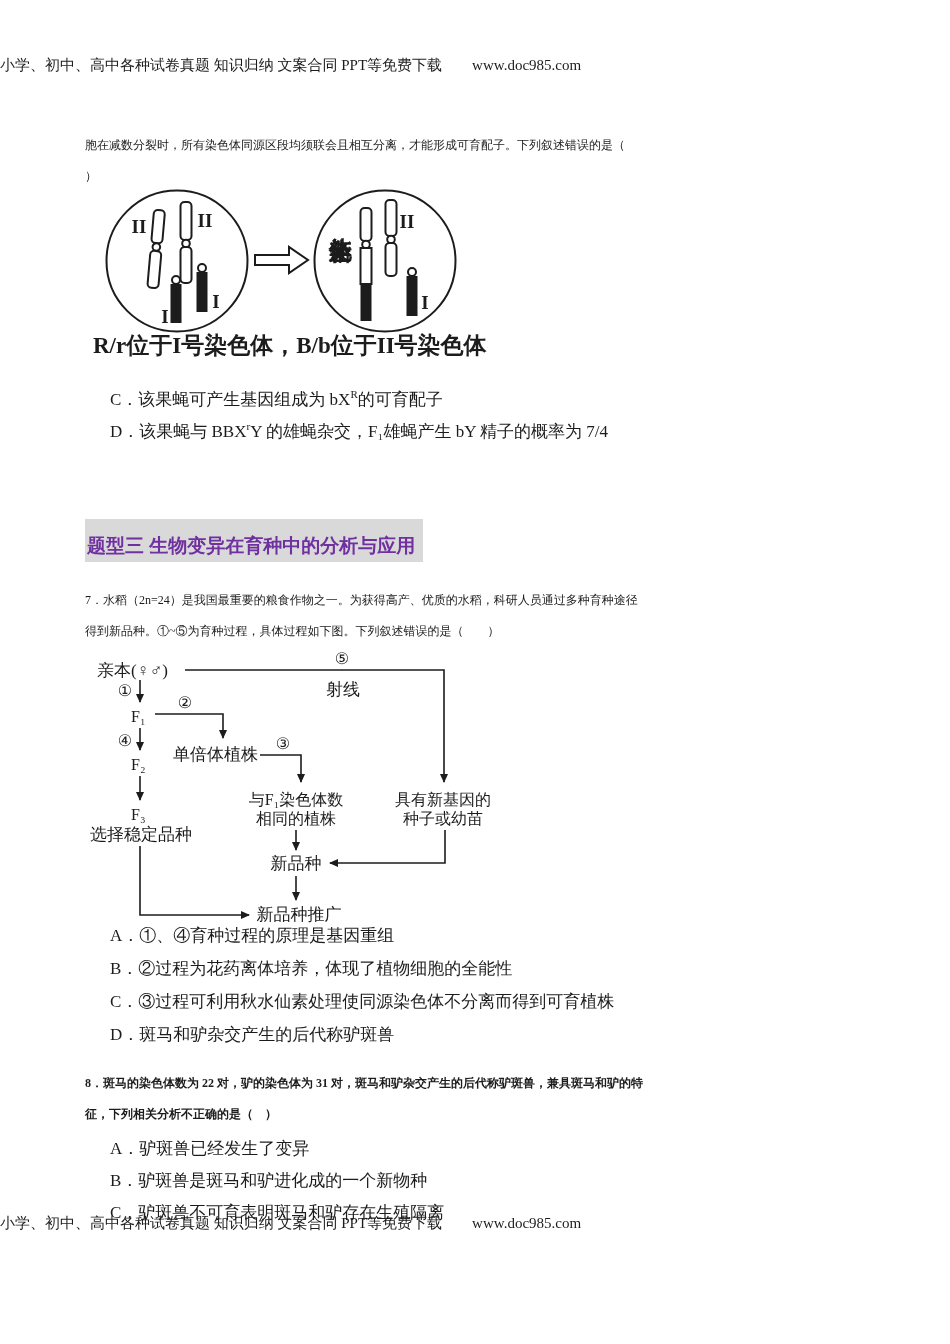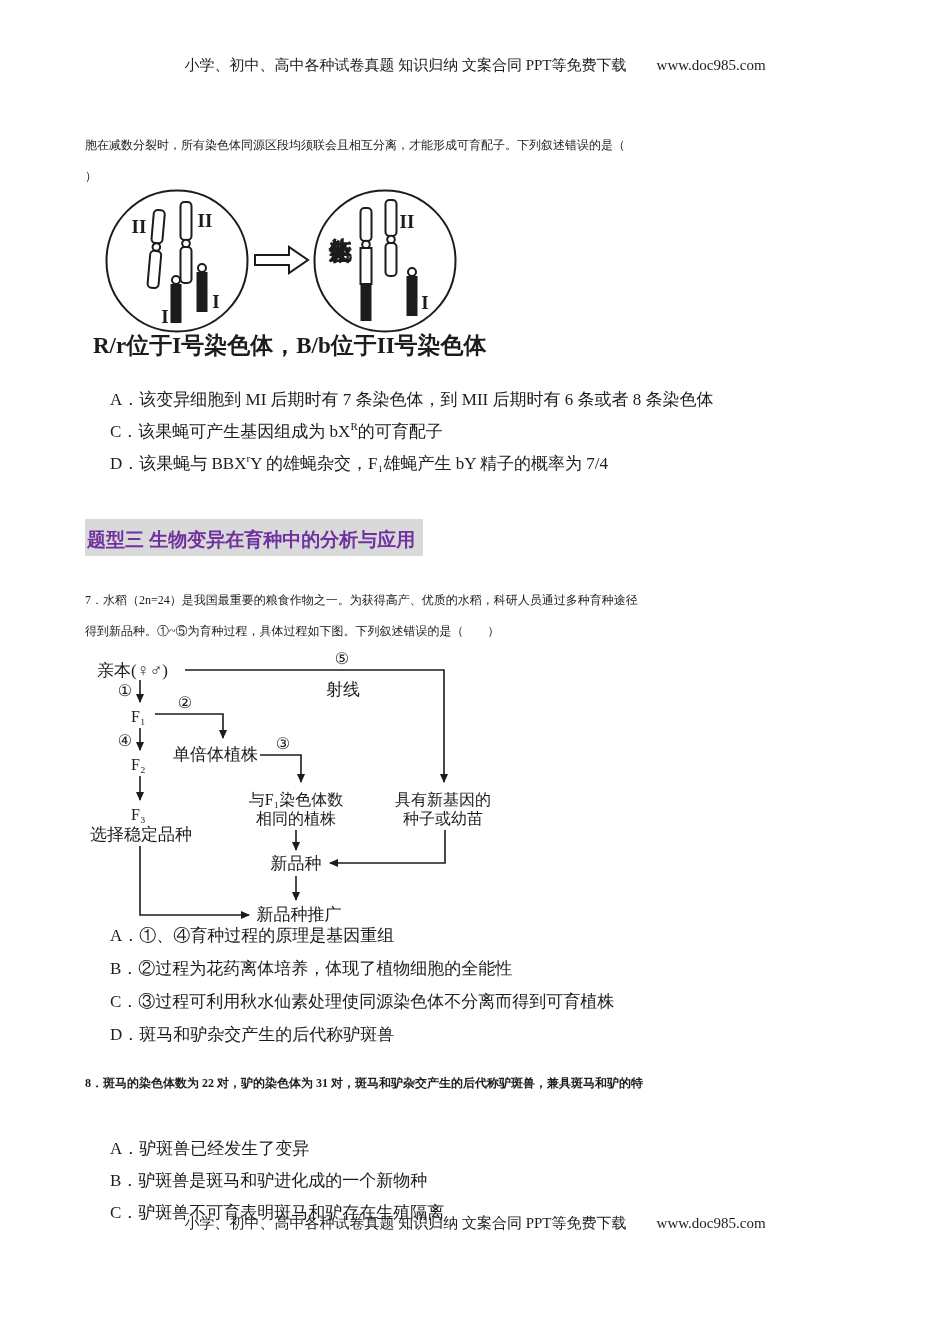--- a/index.html
+++ b/index.html
@@ -6,35 +6,35 @@
   html,body { background:#ffffff; }
   body {
     position:relative;
     width:950px; height:1344px;
     font-family:"Liberation Serif","DejaVu Serif",serif;
     color:#1c1c1c;
     overflow:hidden;
   }
   .center-line {
     position:absolute; left:0; width:100%;
-    text-align:center; font-size:15px; white-space:nowrap;
+    font-size:15px; white-space:nowrap;
   }
   .center-line .url { margin-left:30px; }
   .stem { position:absolute; left:85px; width:805px; font-size:12px; line-height:31px; }
   .stem .line { white-space:nowrap; }
   .options { position:absolute; left:110px; font-size:17px; }
   .option { height:32px; line-height:32px; white-space:nowrap; }
   .options.tall .option { height:33px; line-height:33px; }
   sup { font-size:11px; vertical-align:super; line-height:0; }
   .section-heading {
     position:absolute; left:85px; top:519px;
     background:#d9d9d9; color:#7030a0;
     font-family:"Liberation Sans","DejaVu Sans",sans-serif;
     font-weight:bold; font-size:19px;
-    padding:8px 8px 3px 2px; white-space:nowrap;
+    padding:14px 8px 3px 2px; white-space:nowrap;
   }
   .chromo-diagram { position:absolute; left:95px; top:188px; width:380px; height:150px; }
   .chromo-diagram svg { position:absolute; left:0; top:0; }
   .new-chr-label {
     position:absolute; left:233px; top:32px;
     writing-mode:vertical-rl; text-orientation:upright;
     font-size:23px; font-weight:bold; line-height:25px; letter-spacing:0;
   }
   .chromo-caption {
     position:absolute; left:93px; top:330px;
@@ -112,21 +112,20 @@
       <circle cx="0" cy="0" r="4" fill="#ffffff" stroke="#1c1c1c" stroke-width="2"></circle>
       <rect x="-5.5" y="4" width="11" height="40" fill="#1c1c1c"></rect>
     </g>
     <text x="330" y="121" text-anchor="middle" class="chr-label">I</text>
   </svg>
   <div class="new-chr-label">新染色体</div>
 </div>
 <div class="chromo-caption">R/r位于I号染色体，B/b位于II号染色体</div>
 
 <div class="options" style="top:384px;">
-  <div class="option"><span>A．</span><span>该变异细胞到 MI 后期时有 7 条染色体，到 MII 后期时有 6 条或者 8 条染色体</span></div>
   <div class="option"><span>C．</span><span>该果蝇可产生基因组成为 bX</span><sup>R</sup><span>的可育配子</span></div>
   <div class="option"><span>D．</span><span>该果蝇与 BBX</span><sup>r</sup><span>Y 的雄蝇杂交，F₁雄蝇产生 bY 精子的概率为 7/4</span></div>
 </div>
 
 <div class="section-heading">题型三 生物变异在育种中的分析与应用</div>
 
 <div class="stem" style="top:585px;">
   <div class="line">7．水稻（2n=24）是我国最重要的粮食作物之一。为获得高产、优质的水稻，科研人员通过多种育种途径</div>
   <div class="line">得到新品种。①~⑤为育种过程，具体过程如下图。下列叙述错误的是（　　）</div>
 </div>
@@ -177,20 +176,21 @@
 
 <div class="options tall" style="top:919px;">
   <div class="option"><span>A．</span><span>①、④育种过程的原理是基因重组</span></div>
   <div class="option"><span>B．</span><span>②过程为花药离体培养，体现了植物细胞的全能性</span></div>
   <div class="option"><span>C．</span><span>③过程可利用秋水仙素处理使同源染色体不分离而得到可育植株</span></div>
   <div class="option"><span>D．</span><span>斑马和驴杂交产生的后代称驴斑兽</span></div>
 </div>
 
 <div class="stem" style="top:1068px;font-weight:bold;">
   <div class="line">8．斑马的染色体数为 22 对，驴的染色体为 31 对，斑马和驴杂交产生的后代称驴斑兽，兼具斑马和驴的特</div>
+  <div class="line">征，下列相关分析不正确的是（　）</div>
 </div>
 
 <div class="options" style="top:1133px;">
   <div class="option"><span>A．</span><span>驴斑兽已经发生了变异</span></div>
   <div class="option"><span>B．</span><span>驴斑兽是斑马和驴进化成的一个新物种</span></div>
   <div class="option"><span>C．</span><span>驴斑兽不可育表明斑马和驴存在生殖隔离</span></div>
 </div>
 
 <div class="center-line" style="top:1214px;">
   <span>小学、初中、高中各种试卷真题 知识归纳 文案合同 PPT等免费下载</span><span class="url">www.doc985.com</span>

